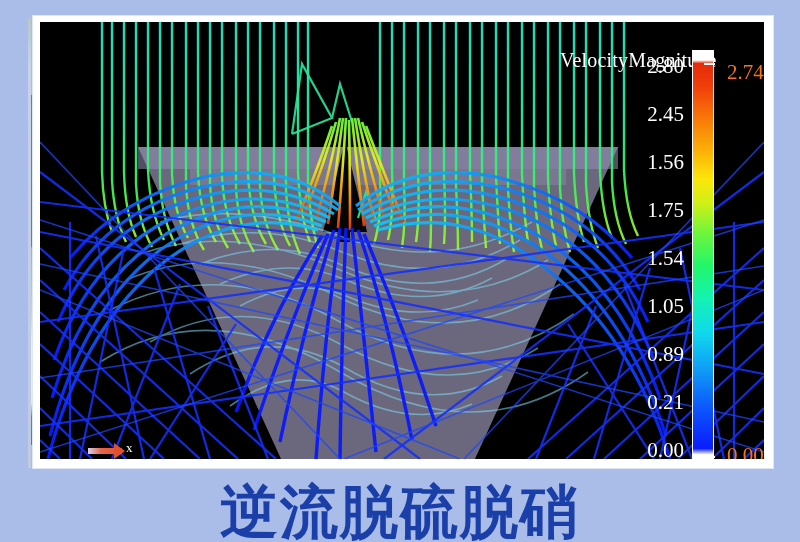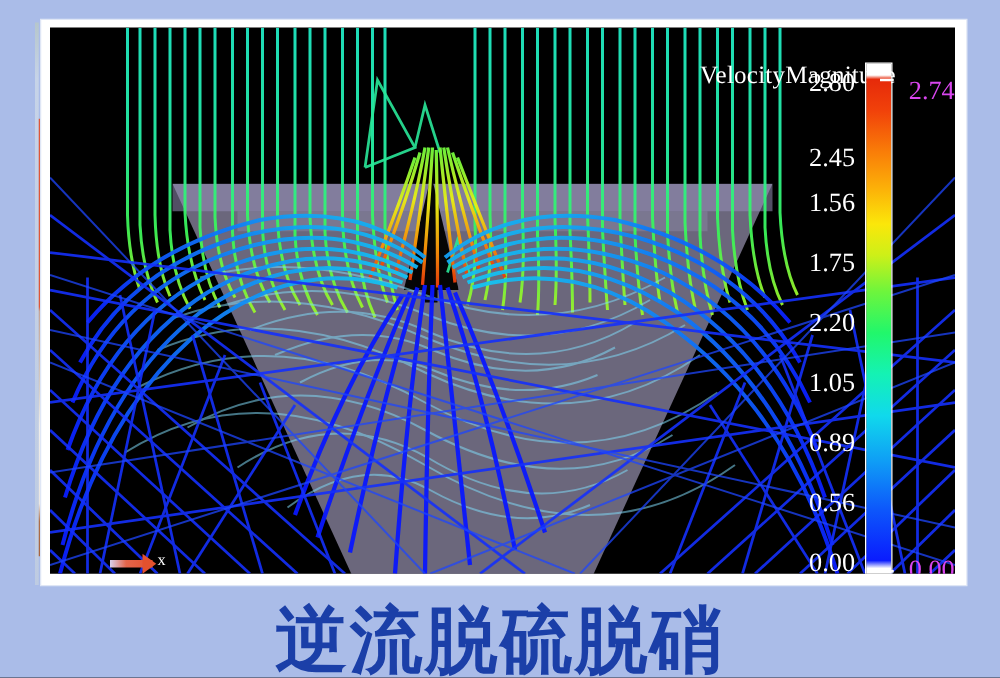--- a/index.html
+++ b/index.html
@@ -52,21 +52,21 @@
       #21f76b 52%,#14f2b4 60%,#10d9ec 68%,
       #0f9cf6 77%,#0d58fb 86%,#0a1cfe 96%,
       #ffffff 97.5%,#ffffff 100%);
     border:1px solid #ffffff;box-sizing:border-box;}
   .cb-tick{position:absolute;background:#fff;height:2px;width:11px;}
   .cb-tick.top{left:12px;top:13px;}
   .cb-tick.bot{left:12px;top:406px;}
 
   .cb-title{position:absolute;left:520px;top:27px;color:#fff;font-size:20px;
     letter-spacing:.2px;white-space:nowrap;}
-  .cb-anno{position:absolute;color:#d946ef;font-size:21px;white-space:nowrap;}
+  .cb-anno{position:absolute;color:#f97316;font-size:21px;white-space:nowrap;}
   .cb-anno.hi{left:687px;top:38px;}
   .cb-anno.lo{left:687px;top:421px;}
 
   .cb-ticklabels{position:absolute;left:572px;top:28px;width:72px;height:416px;}
   .cb-ticklabels span{position:absolute;right:0;color:#fff;font-size:21px;
     transform:translateY(-50%);white-space:nowrap;}
 
   
   .axis-ind{position:absolute;left:48px;top:418px;width:48px;height:22px;}
   .axis-arrow{position:absolute;left:0;top:8px;width:34px;height:6px;
@@ -294,26 +294,26 @@
       <div class="cbar"></div>
       <div class="cb-tick top"></div>
       <div class="cb-tick bot"></div>
     </div>
 
     <div class="cb-anno hi">2.74</div>
     <div class="cb-anno lo">0.00</div>
 
     <div class="cb-ticklabels" id="cb-ticklabels">
         <span style="top: 16px;">2.80</span>
-        <span style="top: 64px; margin-top: 12px;">2.45</span>
+        <span style="top: 64px;">2.45</span>
         <span style="top: 112px;">1.56</span>
         <span style="top: 160px;">1.75</span>
-        <span style="top: 208px;">2.20</span>
+        <span style="top: 208px;">1.54</span>
         <span style="top: 256px;">1.05</span>
         <span style="top: 304px;">0.89</span>
-        <span style="top: 352px;">0.56</span>
+        <span style="top: 352px;">0.21</span>
         <span style="top: 400px;">0.00</span>
       </div>
 
   </div>
 
   <div class="caption">逆流脱硫脱硝</div>
 </div>
 
 </body></html>

